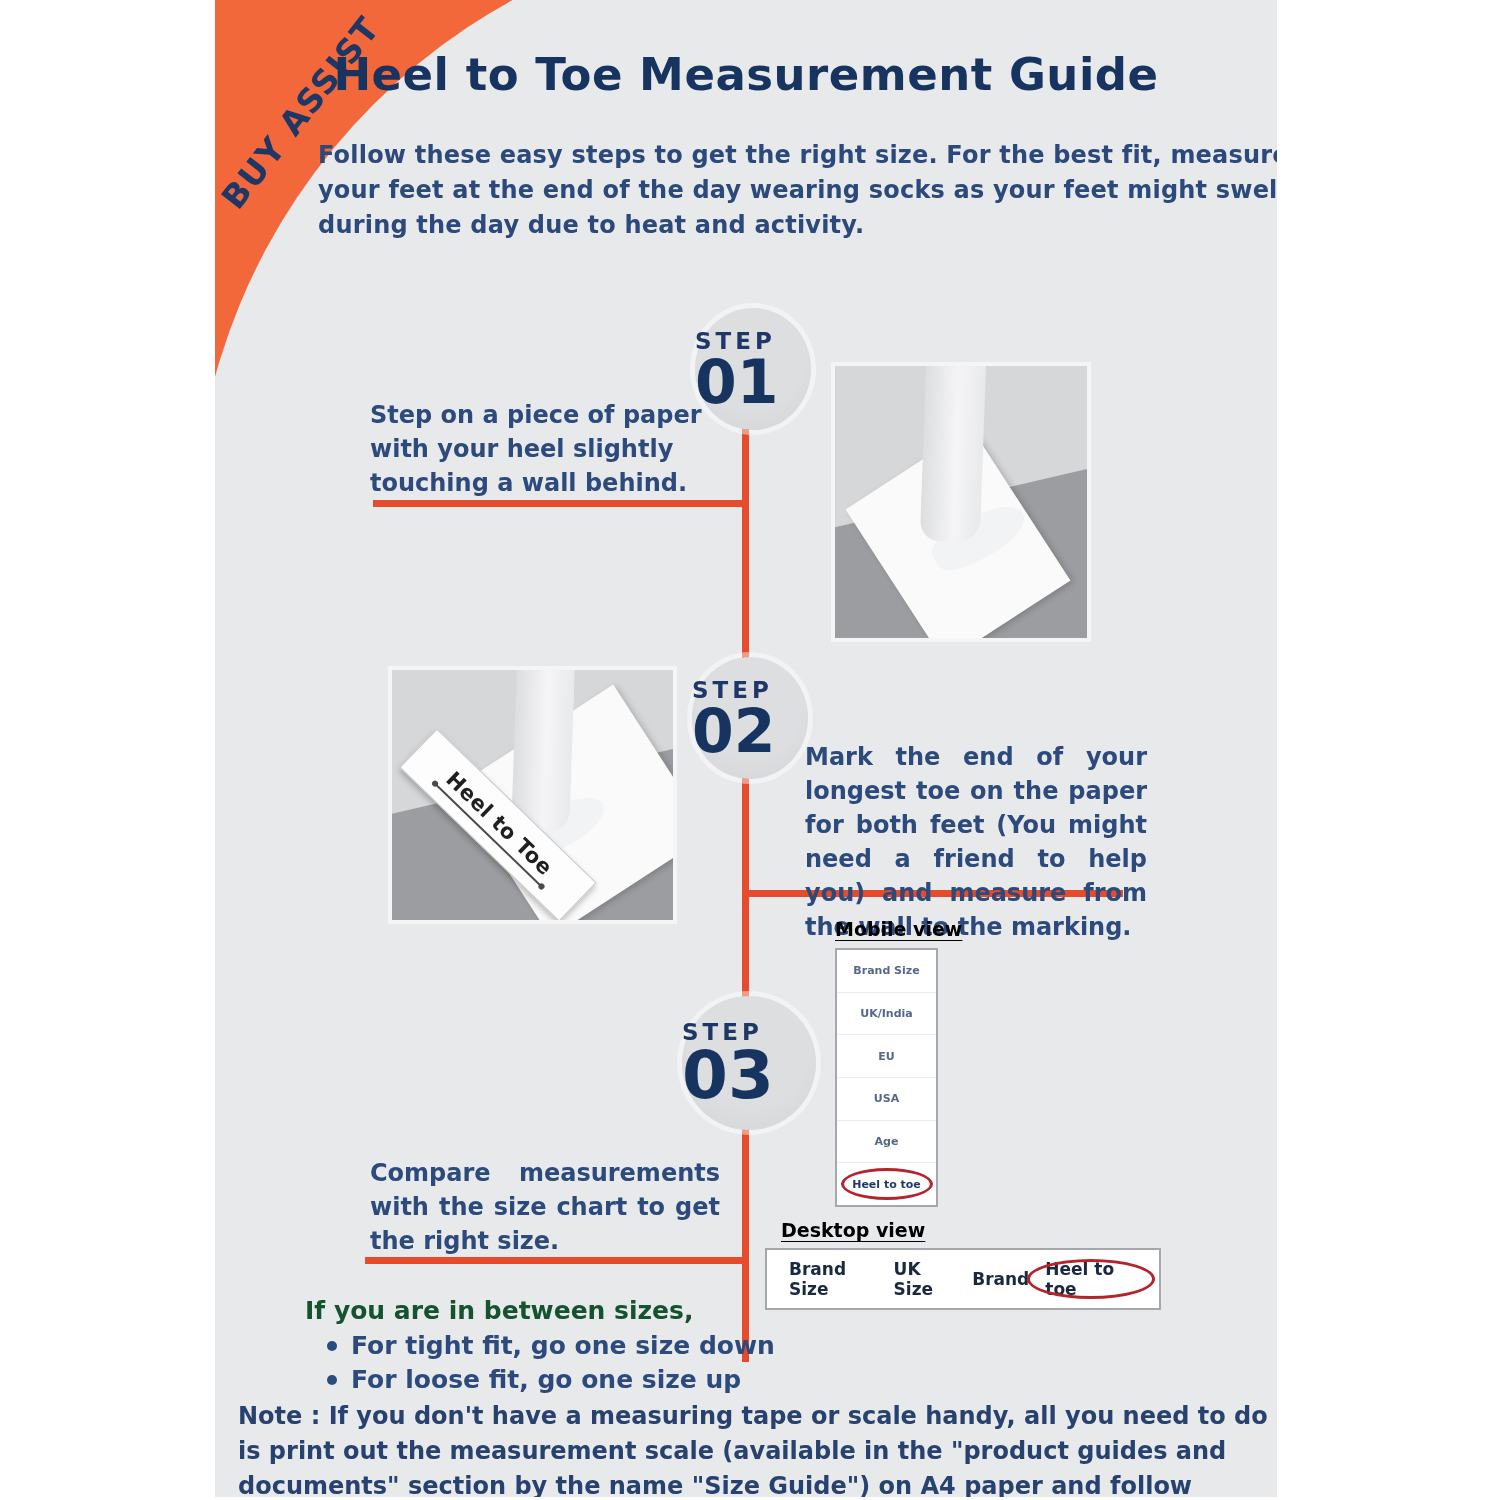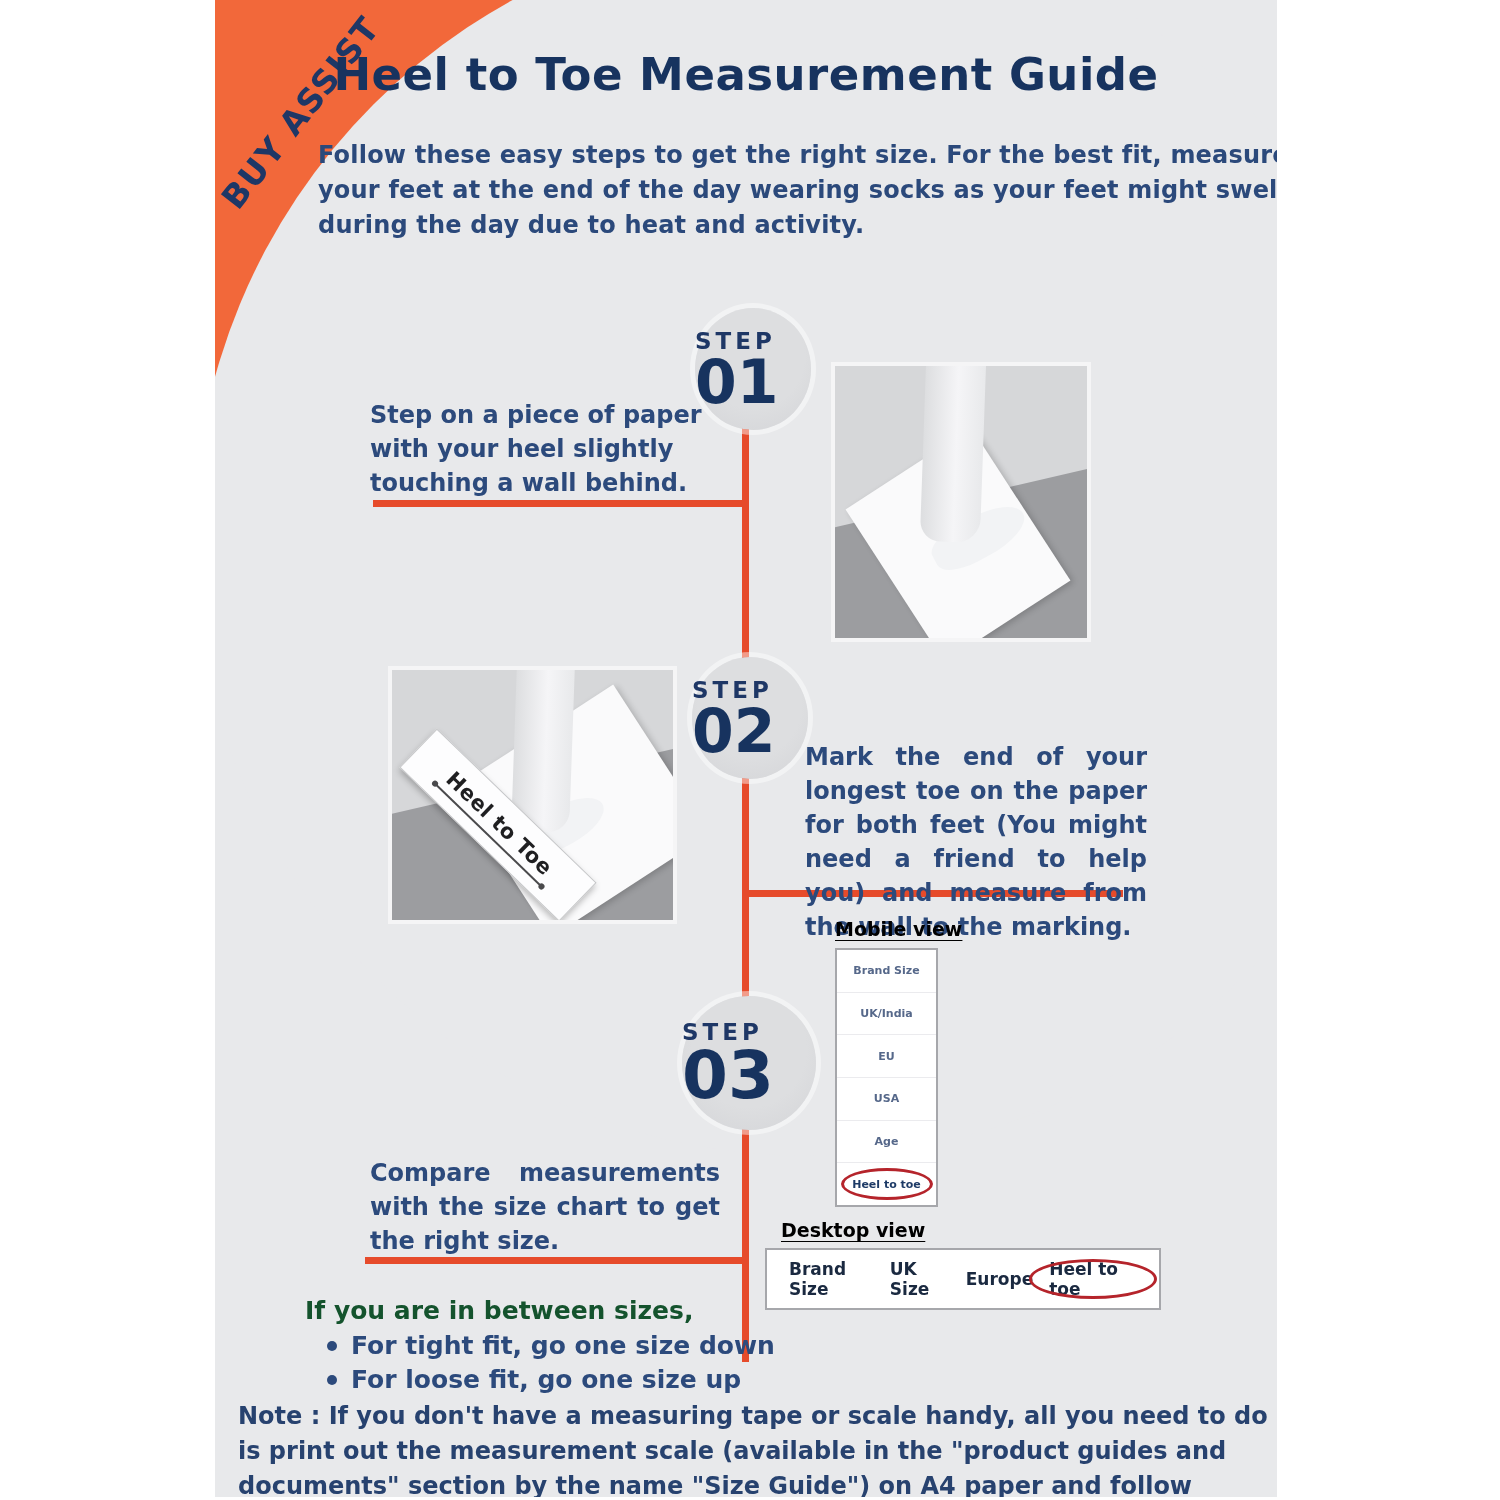--- a/index.html
+++ b/index.html
@@ -158,21 +158,21 @@
     <div class="step-circle sc3">
       <div class="step-label">STEP</div>
       <div class="step-num">03</div>
     </div>
     <div class="step-text st3">Compare measurements with the size chart to get the right size.</div>
 
     <div class="view-label vl-desktop">Desktop view</div>
     <div class="desktop-box">
       <div class="d-cell">Brand Size</div>
       <div class="d-cell">UK Size</div>
-      <div class="d-cell">Europe</div>
+      <div class="d-cell">Brand</div>
       <div class="d-cell">
         <span>Heel to toe</span>
         <span class="d-ellipse"></span>
       </div>
     </div>
 
     <div class="between-heading">If you are in between sizes,</div>
     <div class="bullet-row b2">
       <span class="dot"></span>
       <span>For loose fit, go one size up</span>

